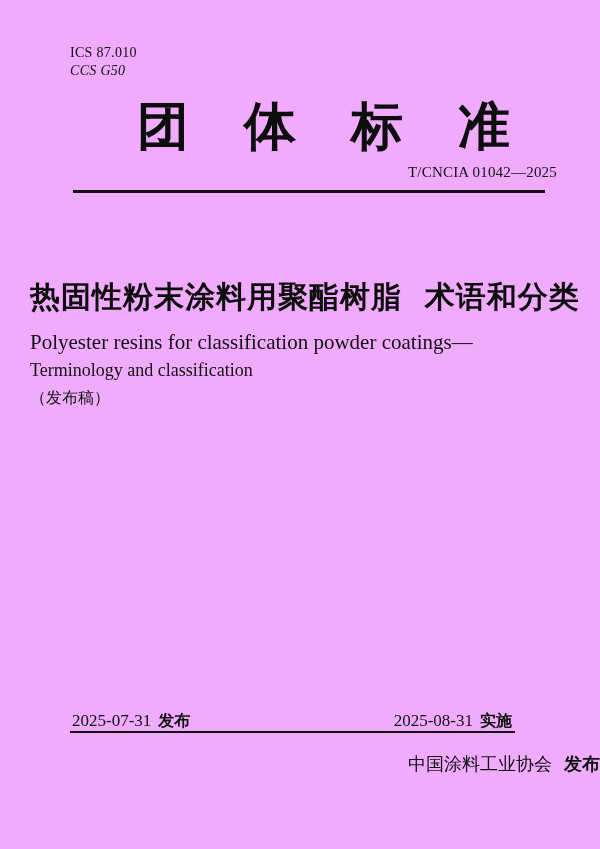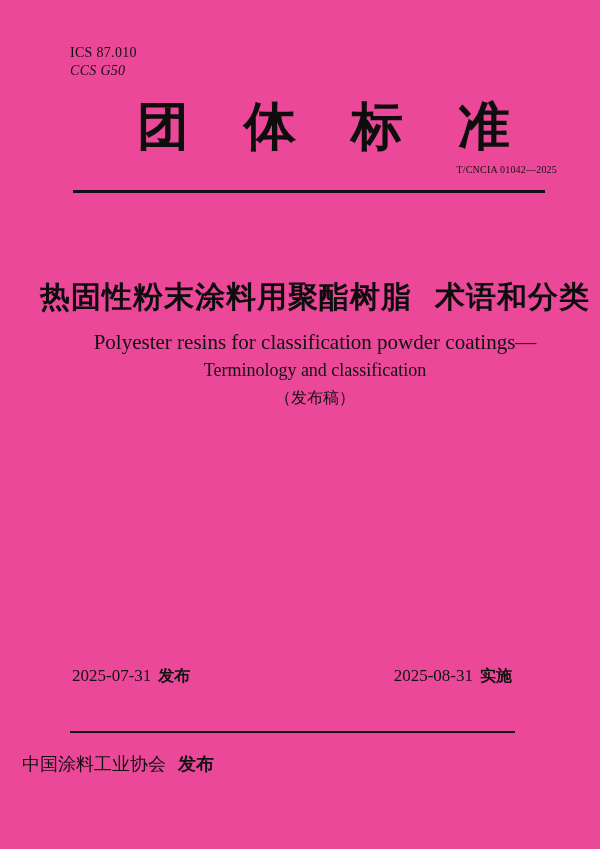--- a/index.html
+++ b/index.html
@@ -1,21 +1,21 @@
 <!DOCTYPE html>
 <html><head>
 <meta charset="utf-8">
 <style>
   html, body { margin: 0; padding: 0; background: #888; }
   .page {
     position: relative;
     width: 600px;
     height: 849px;
     margin: 0 auto;
-    background: #ec4899;
+    background: #f0abfc;
     color: #111111;
     font-family: "Liberation Serif", serif;
     overflow: hidden;
   }
   .abs { position: absolute; }
 
   .ics-line {
     left: 70px;
     font-size: 14px;
     line-height: 18px;
@@ -33,21 +33,21 @@
     font-family: "Liberation Sans", sans-serif;
     font-weight: bold;
     font-size: 52px;
     line-height: 1.05;
     color: #0d0d0d;
   }
 
   .std-number {
     top: 164px;
     right: 43px;
-    font-size: 10px;
+    font-size: 15px;
     letter-spacing: 0.2px;
   }
 
   .rule {
     background: #111111;
   }
   .rule-top {
     top: 190px;
     left: 73px;
     width: 472px;
@@ -56,58 +56,58 @@
   .rule-bottom {
     top: 731px;
     left: 70px;
     width: 445px;
     height: 2px;
   }
 
   .centered {
     left: 30px;
     right: 0;
-    text-align: center;
+    text-align: left;
   }
 
   .title-cn {
     top: 279px;
     font-family: "Liberation Sans", sans-serif;
     font-weight: bold;
     font-size: 30px;
     line-height: 36px;
     letter-spacing: 1px;
     word-spacing: 0.45em;
     color: #0d0d0d;
   }
   .title-en-1 { top: 329px; font-size: 21px; line-height: 26px; }
   .title-en-2 { top: 357px; font-size: 18px; line-height: 26px; }
   .draft-note { top: 387px; font-size: 16px; line-height: 22px; }
 
   .date-row-item {
-    top: 664px;
+    top: 706px;
     font-size: 17px;
-    line-height: 24px;
+    line-height: 29px;
     white-space: nowrap;
   }
   .date-left { left: 72px; }
   .date-right { right: 88px; margin-left: 40px; }
   .date-value { font-family: "Liberation Serif", serif; }
   .date-label {
     font-family: "Liberation Sans", sans-serif;
     font-weight: bold;
     font-size: 16px;
     margin-left: 7px;
   }
 
   .publisher-row {
     top: 752px;
     left: 22px;
     right: 0;
-    text-align: left;
+    text-align: right;
     font-size: 18px;
     line-height: 24px;
     white-space: nowrap;
   }
   .publisher-name { font-family: "Liberation Serif", serif; }
   .publisher-label {
     font-family: "Liberation Sans", sans-serif;
     font-weight: bold;
     margin-left: 12px;
   }

